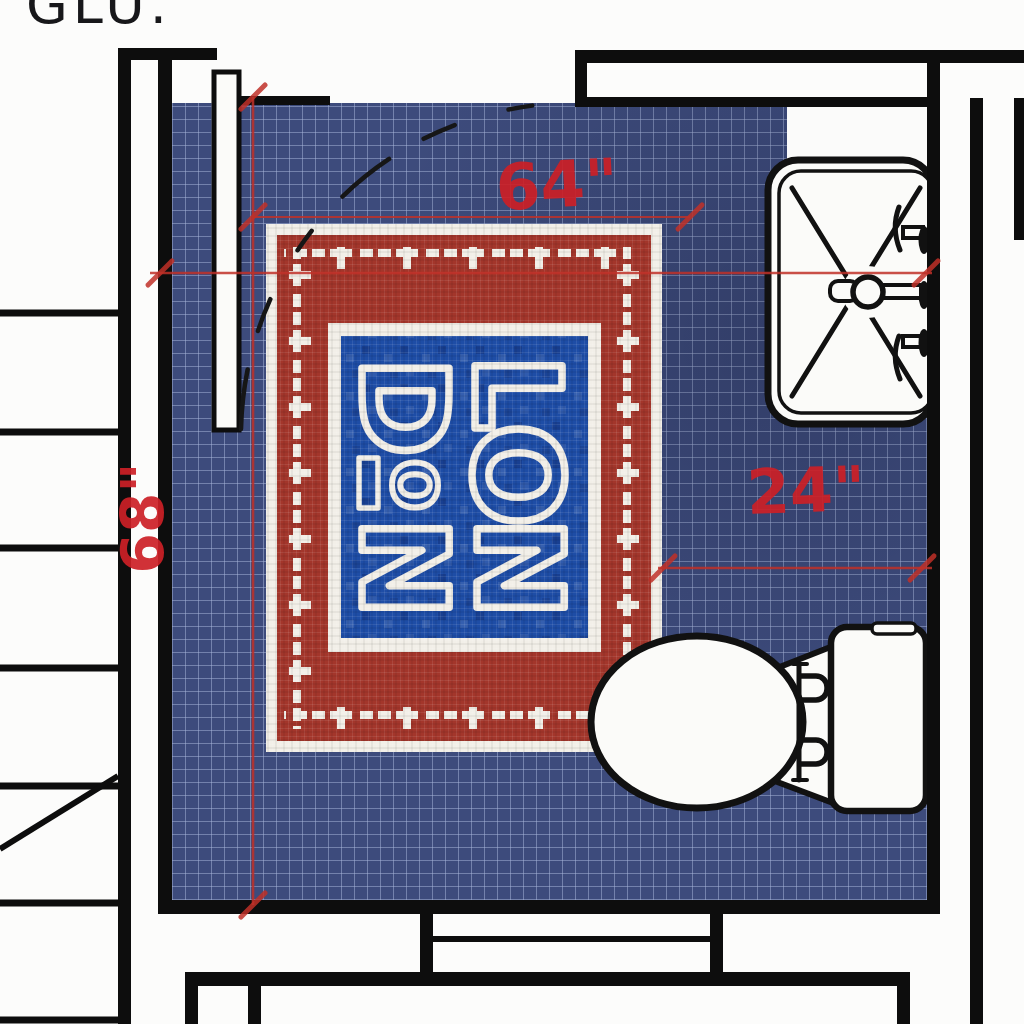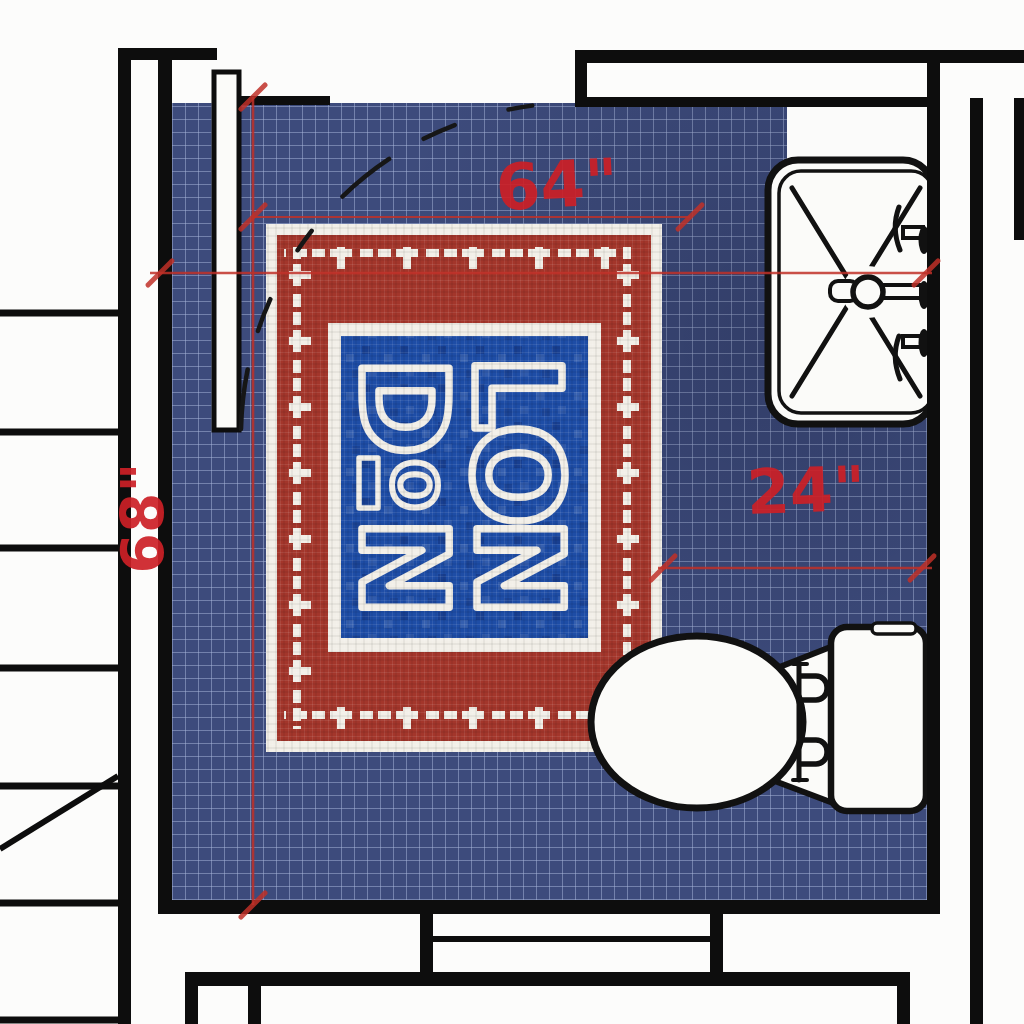--- a/index.html
+++ b/index.html
@@ -20,20 +20,23 @@
   #title-text{position:absolute;left:0;top:-27px;font-size:54px;font-weight:500;
               letter-spacing:5px;color:#17171a;}
   svg{position:absolute;left:0;top:0;}
   text.dim{font-family:"DejaVu Sans","Liberation Sans",sans-serif;font-weight:700;}
 </style>
 </head>
 <body>
 
 <div id="plan">
 
+  <div id="title-clip" class="abs">
+    <div id="title-text">GLU.</div>
+  </div>
 
   <div id="floor" class="abs"></div>
 
   <svg width="1024" height="1024">
     <defs>
       <pattern id="grW" width="8" height="8" patternUnits="userSpaceOnUse">
         <path d="M8 0H0V8" fill="none" stroke="rgba(255,255,255,0.17)" stroke-width="1"></path>
       </pattern>
       <pattern id="grD" width="8" height="8" patternUnits="userSpaceOnUse">
         <path d="M4 0V8M0 4H8" fill="none" stroke="rgba(0,0,0,0.10)" stroke-width="1"></path>

